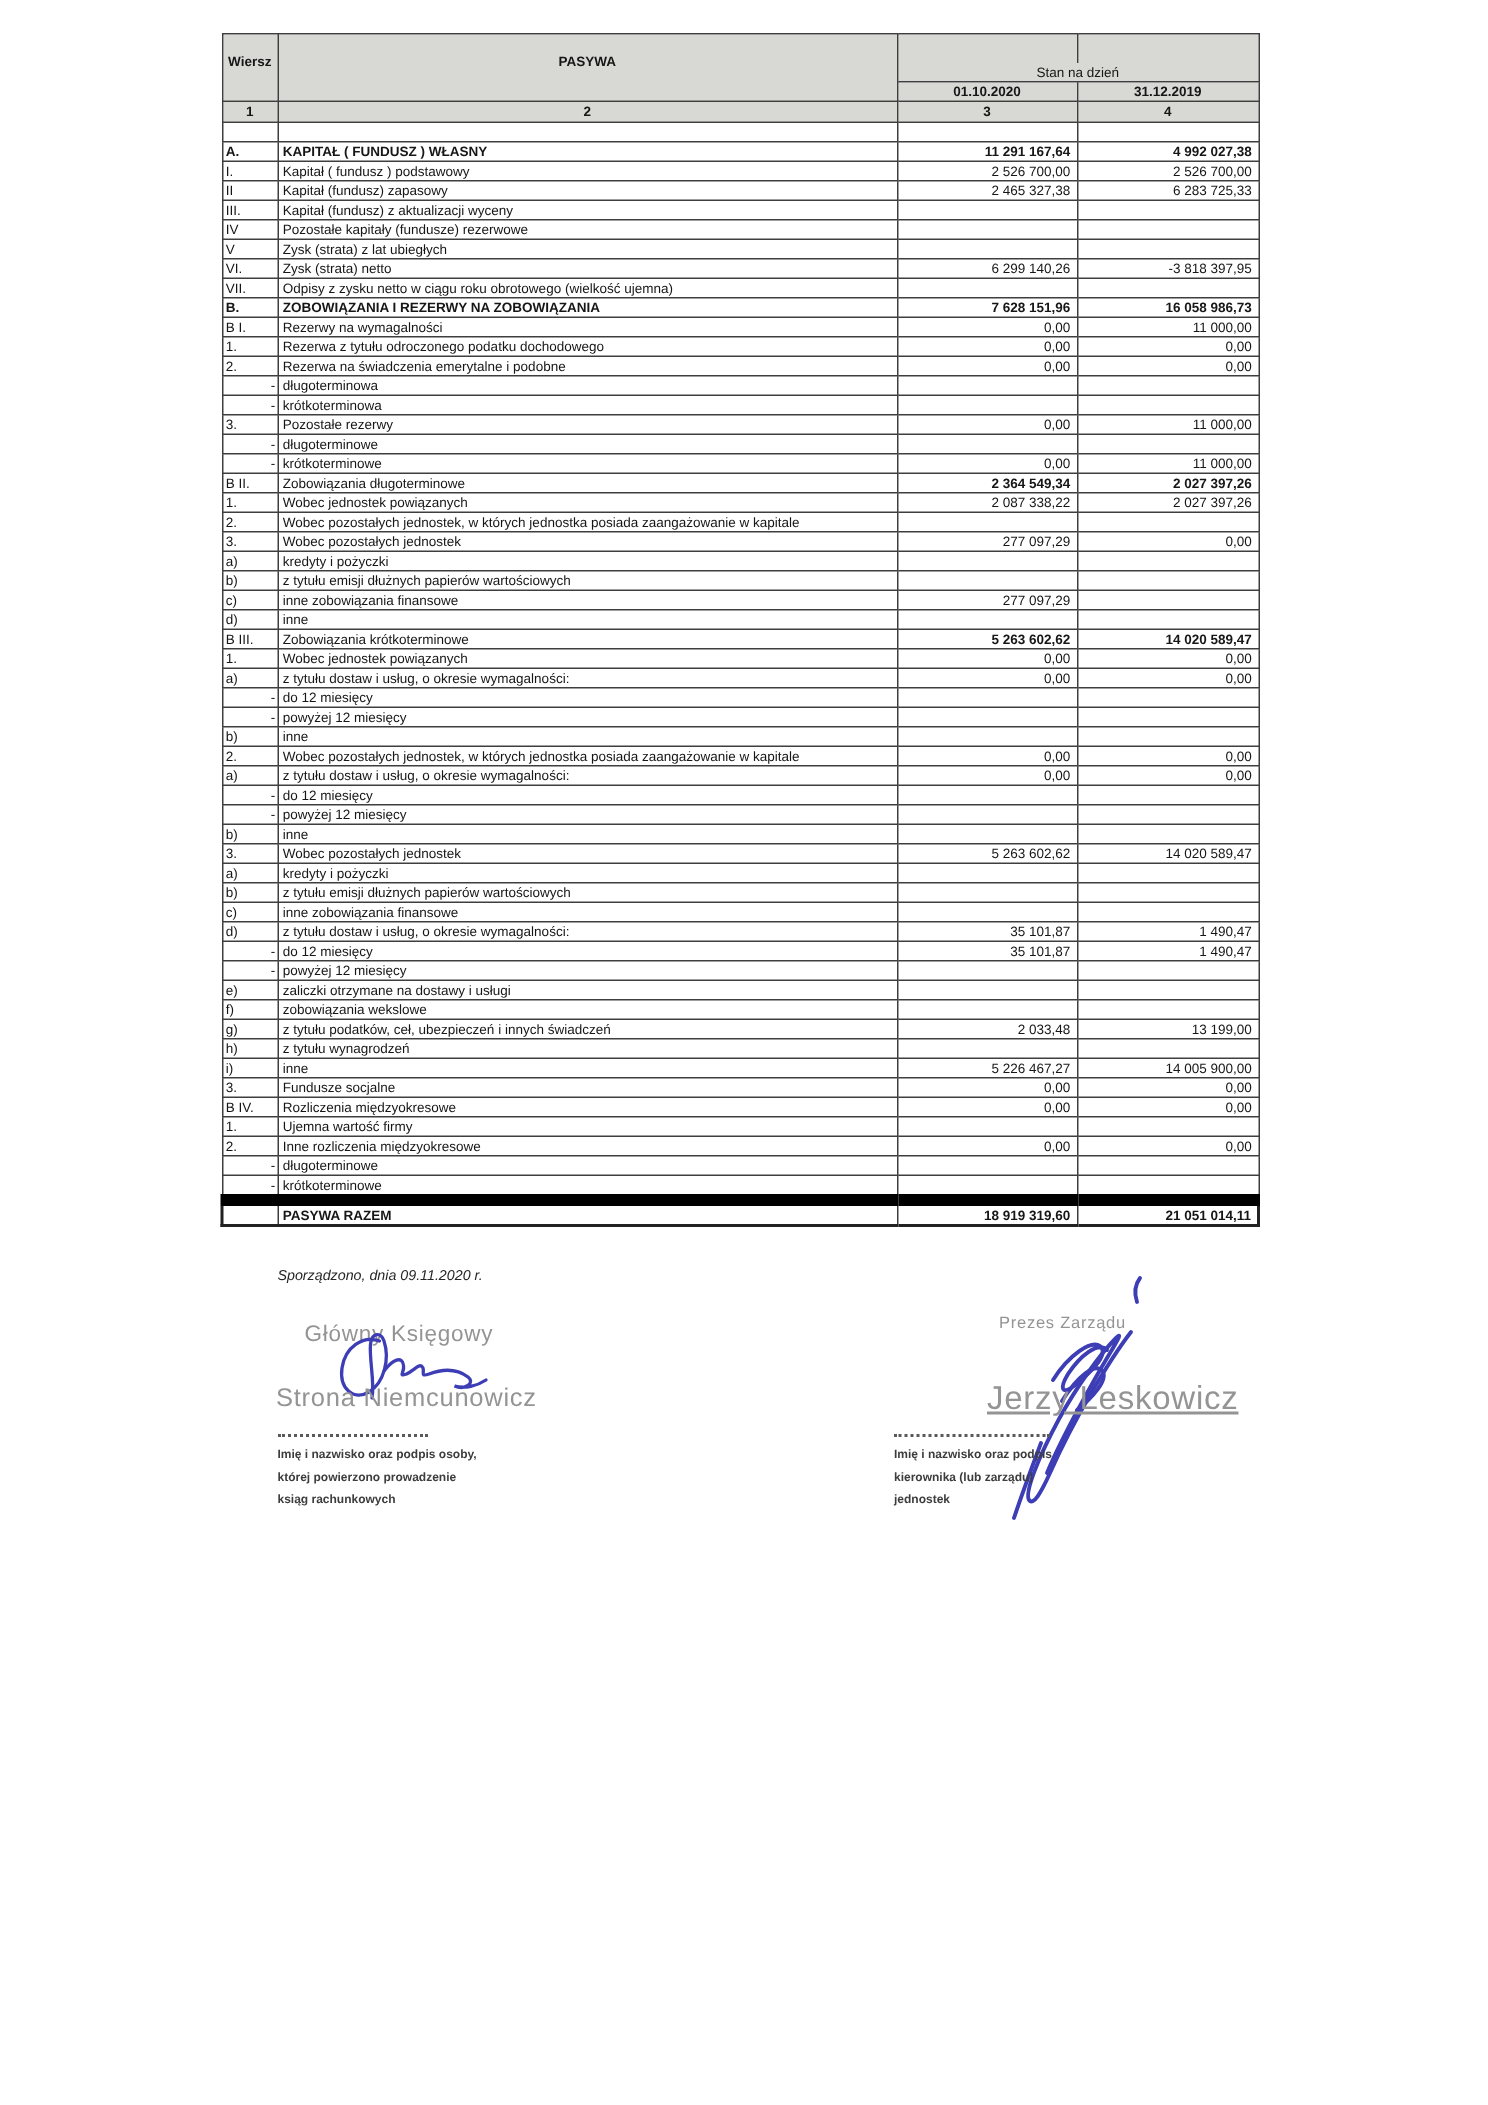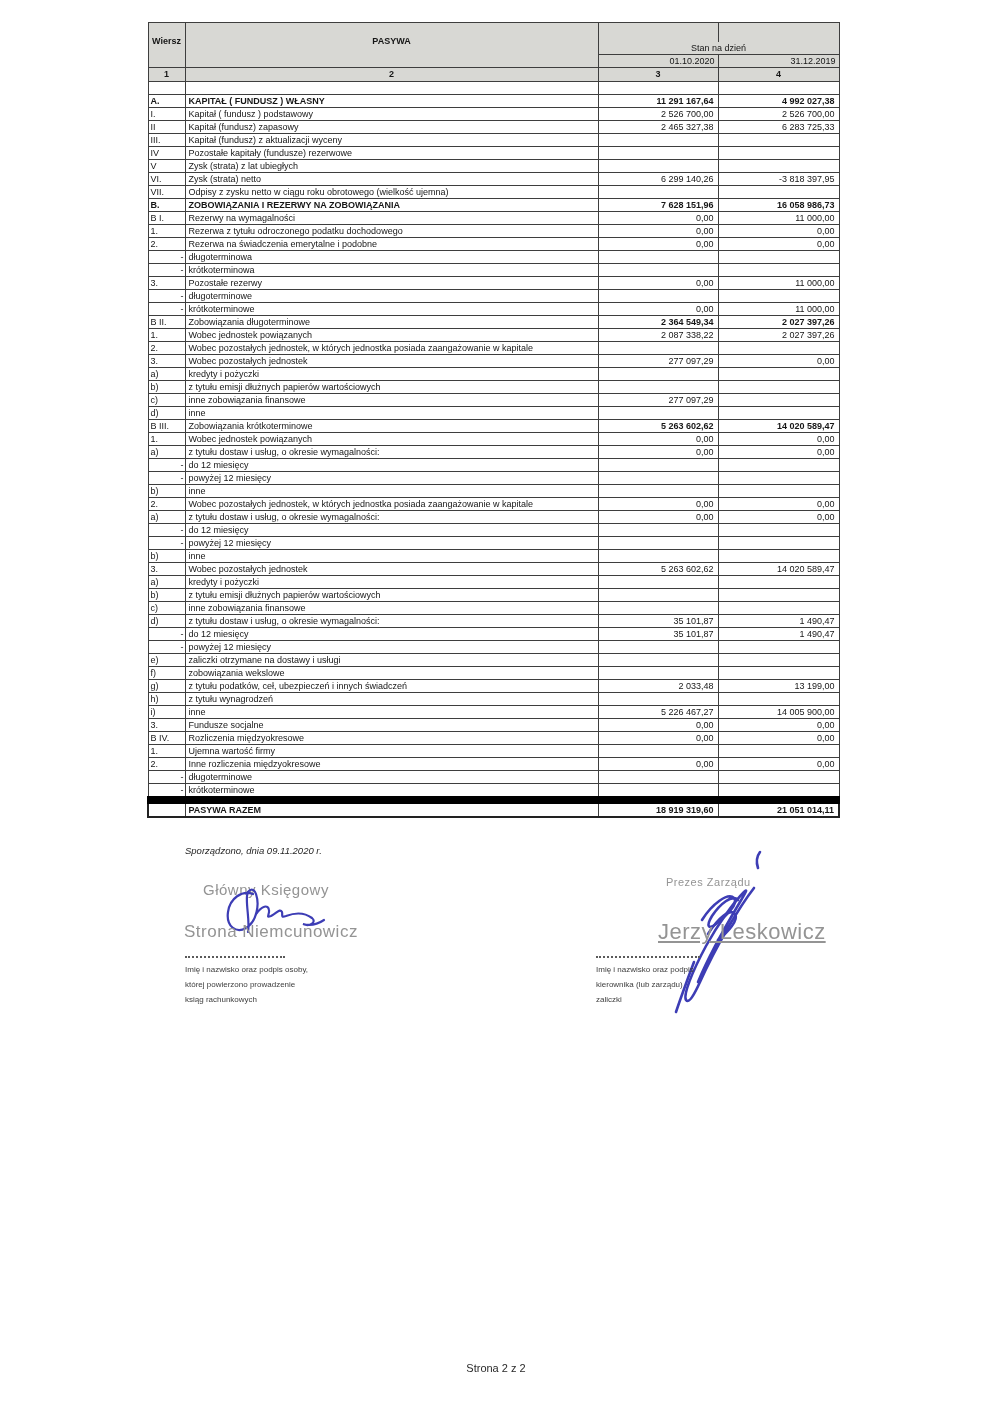--- a/index.html
+++ b/index.html
@@ -13,21 +13,21 @@
           font-size:9px; line-height:10px; color:#161616; }
   col.c-no { width:37px; } col.c-label { width:413px; }
   col.c-v1 { width:120px; } col.c-v2 { width:121px; }
   td { border:1px solid #3e3e3e; padding:1px 3px; height:13px;
        overflow:hidden; white-space:nowrap; vertical-align:middle; }
   tr.hdr td { background:#d8d8d4; }
   td.hw, td.hp { text-align:center; vertical-align:top; font-weight:bold; padding-top:13px; }
   tr.h1 td { height:19px; }
   td.he { border-bottom:none; }
   td.hs { border-top:none; text-align:center; height:12px; font-weight:normal; }
-  tr.h3 td { text-align:right; height:13px; font-weight:normal; }
+  tr.h3 td { text-align:center; height:13px; font-weight:bold; }
   tr.h4 td { text-align:center; height:14px; font-weight:bold; }
   tr.blank td { height:13px; background:#fff; }
   td.no { padding-left:2px; }
   td.no.dash { text-align:right; padding-right:1px; }
   td.val { text-align:right; padding-right:4px; }
   tr.bold td { font-weight:bold; }
   tr.vals td.val { font-weight:bold; }
   tr.total td { font-weight:bold; border-top:8px solid #000000; border-bottom:2px solid #222; }
   tr.total td:first-child { border-left:2px solid #222; }
   tr.total td:last-child { border-right:2px solid #222; }
@@ -38,21 +38,21 @@
   .stamp { position:absolute; color:#949494; letter-spacing:0.5px; }
   .role-left  { left:203px; top:881px; font-size:15px; }
   .name-left  { left:184px; top:922px; font-size:17px; }
   .role-right { left:666px; top:876px; font-size:11px; }
   .name-right { left:658px; top:919px; font-size:22px;text-decoration:underline; }
 
   .dotline { position:absolute; height:0; border-bottom:2px dotted #5a5a5a; }
   .dot-left  { left:185px; top:956px; width:100px; }
   .dot-right { left:596px; top:956px; width:104px; }
 
-  .caption { position:absolute; font-size:8px; color:#3d3d3d; line-height:15px; }
+  .caption { position:absolute; font-size:8px; color:#3d3d3d; line-height:15px;font-weight:bold; }
   .cap-left  { left:185px; top:962px; }
   .cap-right { left:596px; top:962px; }
 
   .sig-svg { position:absolute; pointer-events:none; }
   .sig-left  { left:220px; top:880px; }
   .sig-right { left:636px; top:842px; }
 
   .page-num { position:absolute; left:0; right:0; top:1362px;
               text-align:center; font-size:11px; color:#2a2a2a; }
 </style>
@@ -456,17 +456,16 @@
       <path d="M66 78 C 76 62, 92 50, 98 56 C 103 62, 90 74, 80 82 C 72 88, 70 84, 76 74 C 84 62, 96 52, 102 58"></path>
       <path d="M72 92 C 82 76, 94 66, 99 72 C 103 78, 92 90, 82 98"></path>
       <path d="M58 120 C 52 136, 44 158, 40 170"></path>
     </g>
   </svg>
   <div class="stamp name-right">Jerzy Leskowicz</div>
   <div class="dotline dot-right"></div>
   <div class="caption cap-right">
     <div>Imię i nazwisko oraz podpis</div>
     <div>kierownika (lub zarządu)</div>
-    <div>zaliczki</div>
+    <div>jednostek</div>
   </div>
 
-  <div class="page-num">Strona 2 z 2</div>
 </div>
 
 </body></html>

